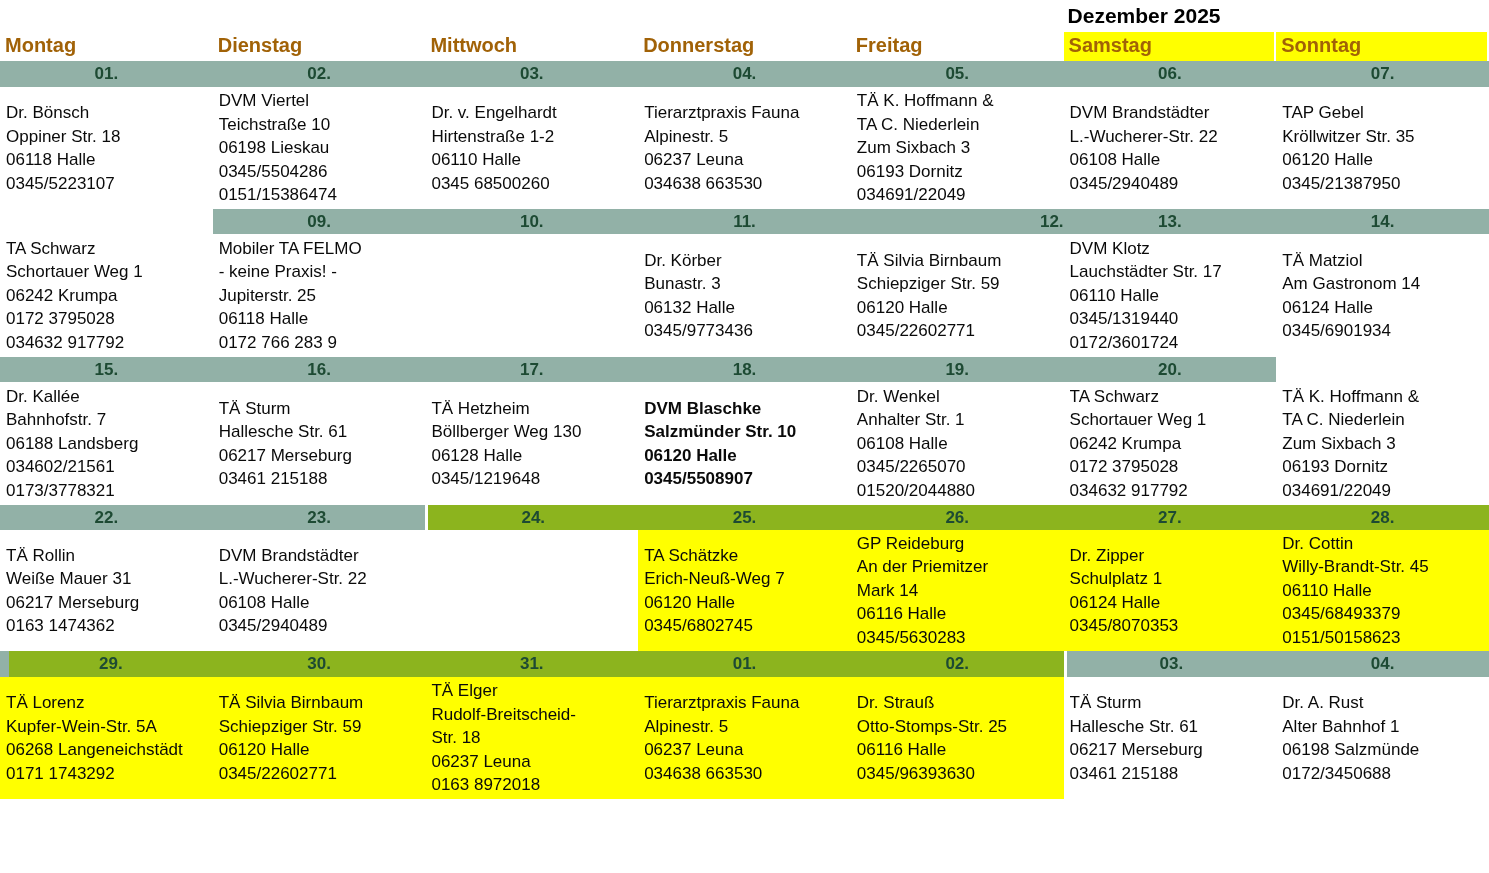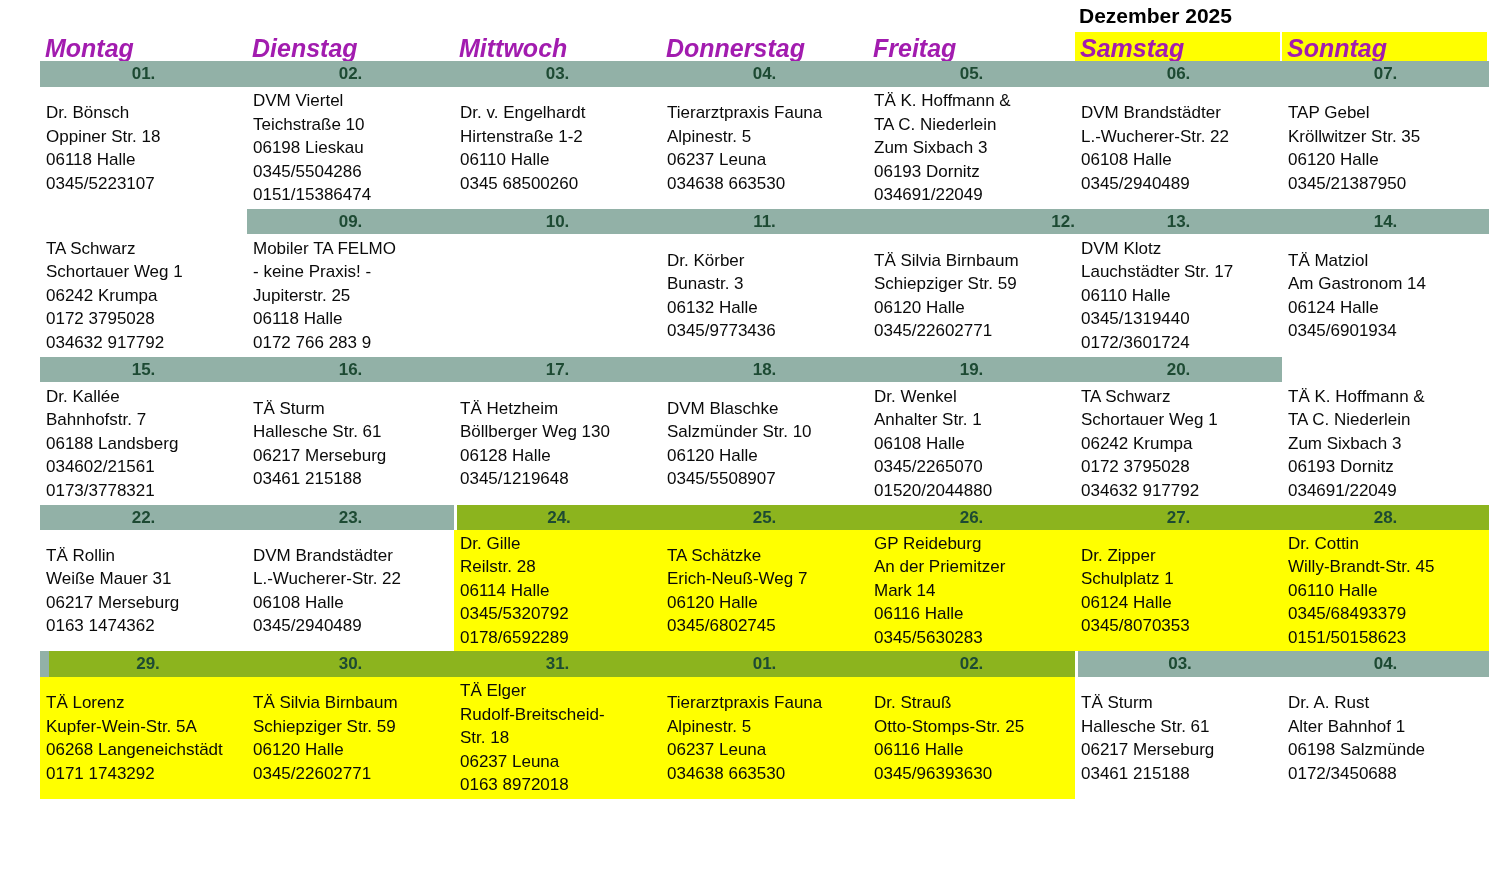--- a/index.html
+++ b/index.html
@@ -15,34 +15,33 @@
     font-family:"Liberation Sans","DejaVu Sans",sans-serif;
     color:var(--body-text);
     width:1489px;height:873px;overflow:hidden;
   }
   .page{width:1489px;height:873px;background:#fff;}
   .grid{
     display:grid;
     width:1489px;
     grid-template-columns:repeat(7,1fr);
     grid-template-rows:32px 29px 26px 122px 25px 123px 25px 123px 25px 121px 26px 122px;
-    padding-left:40px;
   }
   .month-title{
     grid-row:1;grid-column:6/8;
     font-size:21px;font-weight:bold;
     padding:4px 0 0 4px;
     color:#000;
   }
   .weekday{
     grid-row:2;
-    font-size:25px;font-weight:bold;
+    font-size:20px;font-weight:bold;
     padding:2px 0 0 5px;
-    color:#a21caf;
-    white-space:nowrap;overflow:hidden;font-style:italic;
+    color:#a16207;
+    white-space:nowrap;overflow:hidden;
   }
   .weekday.hl{background:var(--hl-yellow);margin-right:2px;}
   .weekday.hl:last-child{margin-right:0;}
   .date-bar{
     display:flex;align-items:center;justify-content:center;
     font-size:17px;font-weight:bold;
     color:var(--date-text);
   }
   .bar-green{background:var(--bar-green);}
   .bar-olive{background:var(--bar-olive);}
@@ -225,21 +224,21 @@
         <div class="cell-line">Hallesche Str. 61</div>
         <div class="cell-line">06217 Merseburg</div>
         <div class="cell-line">03461 215188</div>
       </div>
       <div class="day-cell" style="grid-area: 8 / 3;">
         <div class="cell-line">TÄ Hetzheim</div>
         <div class="cell-line">Böllberger Weg 130</div>
         <div class="cell-line">06128 Halle</div>
         <div class="cell-line">0345/1219648</div>
       </div>
-      <div class="day-cell" style="grid-area: 8 / 4;">
+      <div class="day-cell" style="grid-area: 8 / 4; font-weight: bold;">
         <div class="cell-line">DVM Blaschke</div>
         <div class="cell-line">Salzmünder Str. 10</div>
         <div class="cell-line">06120 Halle</div>
         <div class="cell-line">0345/5508907</div>
       </div>
       <div class="day-cell" style="grid-area: 8 / 5;">
         <div class="cell-line">Dr. Wenkel</div>
         <div class="cell-line">Anhalter Str. 1</div>
         <div class="cell-line">06108 Halle</div>
         <div class="cell-line">0345/2265070</div>
@@ -285,27 +284,20 @@
         <div class="cell-line">Weiße Mauer 31</div>
         <div class="cell-line">06217 Merseburg</div>
         <div class="cell-line">0163 1474362</div>
       </div>
       <div class="day-cell" style="grid-area: 10 / 2;">
         <div class="cell-line">DVM Brandstädter</div>
         <div class="cell-line">L.-Wucherer-Str. 22</div>
         <div class="cell-line">06108 Halle</div>
         <div class="cell-line">0345/2940489</div>
       </div>
-      <div class="day-cell cell-yellow" style="grid-area: 10 / 3;">
-        <div class="cell-line">Dr. Gille</div>
-        <div class="cell-line">Reilstr. 28</div>
-        <div class="cell-line">06114 Halle</div>
-        <div class="cell-line">0345/5320792</div>
-        <div class="cell-line">0178/6592289</div>
-      </div>
       <div class="day-cell cell-yellow" style="grid-area: 10 / 4;">
         <div class="cell-line">TA Schätzke</div>
         <div class="cell-line">Erich-Neuß-Weg 7</div>
         <div class="cell-line">06120 Halle</div>
         <div class="cell-line">0345/6802745</div>
       </div>
       <div class="day-cell cell-yellow" style="grid-area: 10 / 5;">
         <div class="cell-line">GP Reideburg</div>
         <div class="cell-line">An der Priemitzer</div>
         <div class="cell-line">Mark 14</div>

